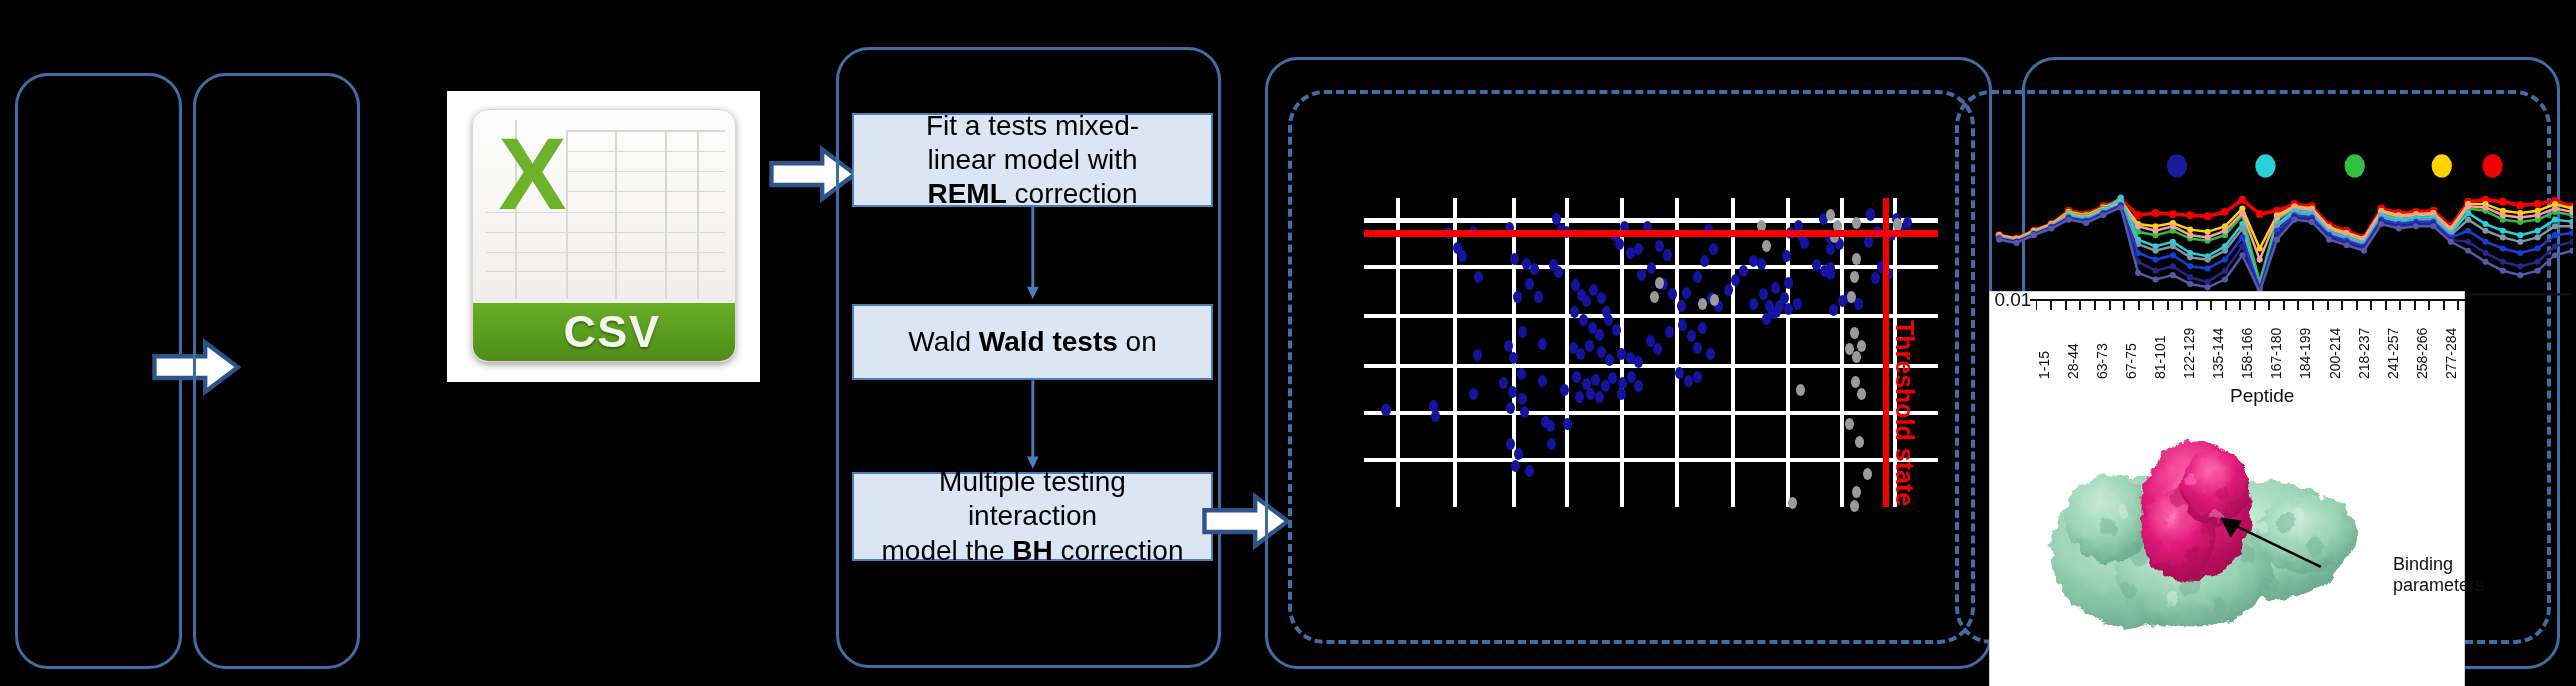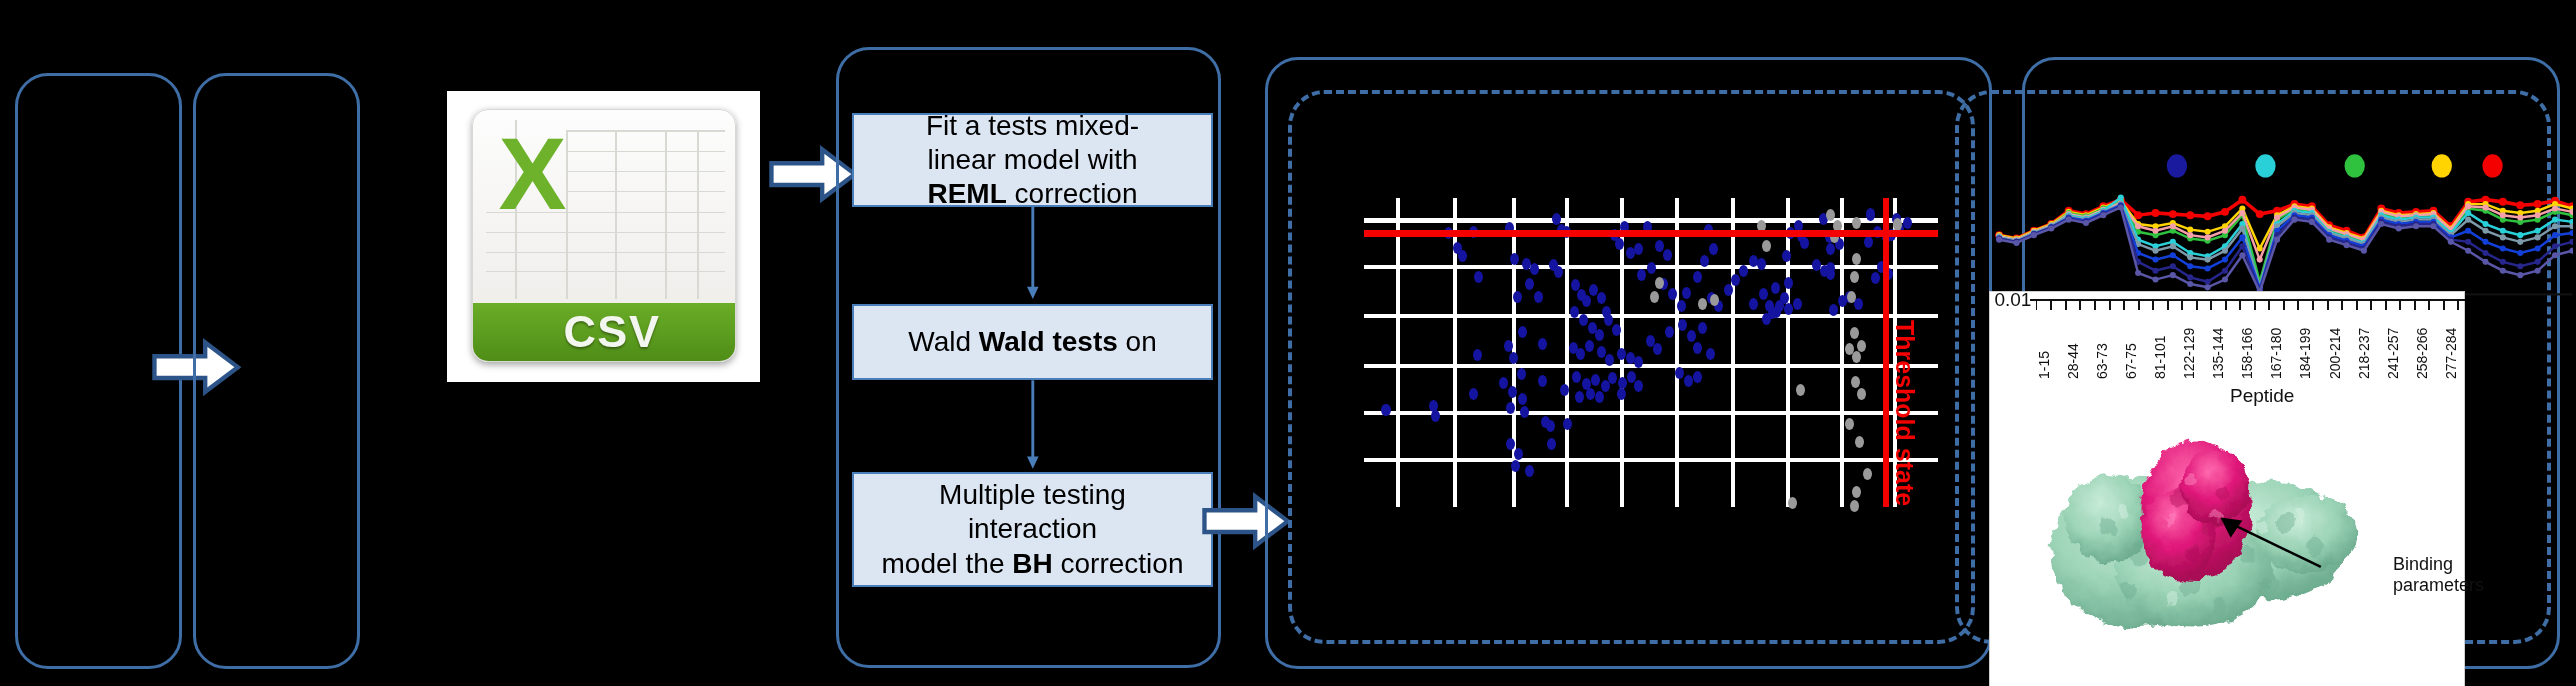--- a/index.html
+++ b/index.html
@@ -136,21 +136,21 @@
     </div>
   </div>
 
   <div class="vconn" style="left:1027px;top:380px;width:11.6px;height:89px;">
     <svg width="11.6" height="89" viewBox="0 0 16 122">
       <line x1="8" y1="0" x2="8" y2="107" stroke="#4a7ebb" stroke-width="4"></line>
       <polygon points="0,105 16,105 8,122" fill="#4a7ebb"></polygon>
     </svg>
   </div>
 
-  <div class="pbox" style="left:852px;top:472px;width:361px;height:115px;font-size:28px;">
+  <div class="pbox" style="left:852px;top:472px;width:361px;height:89px;font-size:28px;">
     <div class="t">
       <span>Multiple testing</span><br>
       <span>interaction</span><br>
       <span>model the </span><b>BH</b><span> correction</span>
     </div>
   </div>
 
   <div class="arrow" style="left:1203px;top:494px;width:87px;height:55px;">
     <svg width="87" height="55" viewBox="0 0 120 75">
       <polygon points="2,22 72,22 72,3 117,37 72,71 72,52 2,52" fill="#ffffff" stroke="#2c5489" stroke-width="6"></polygon>

